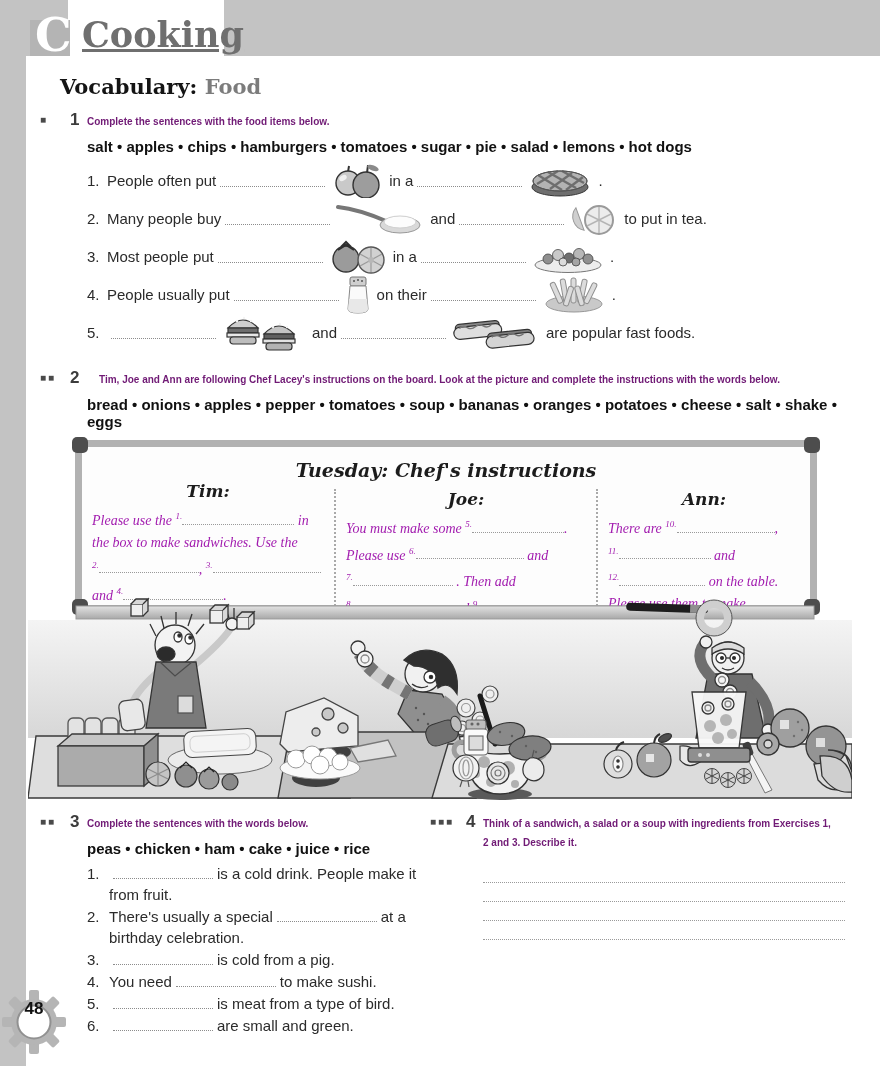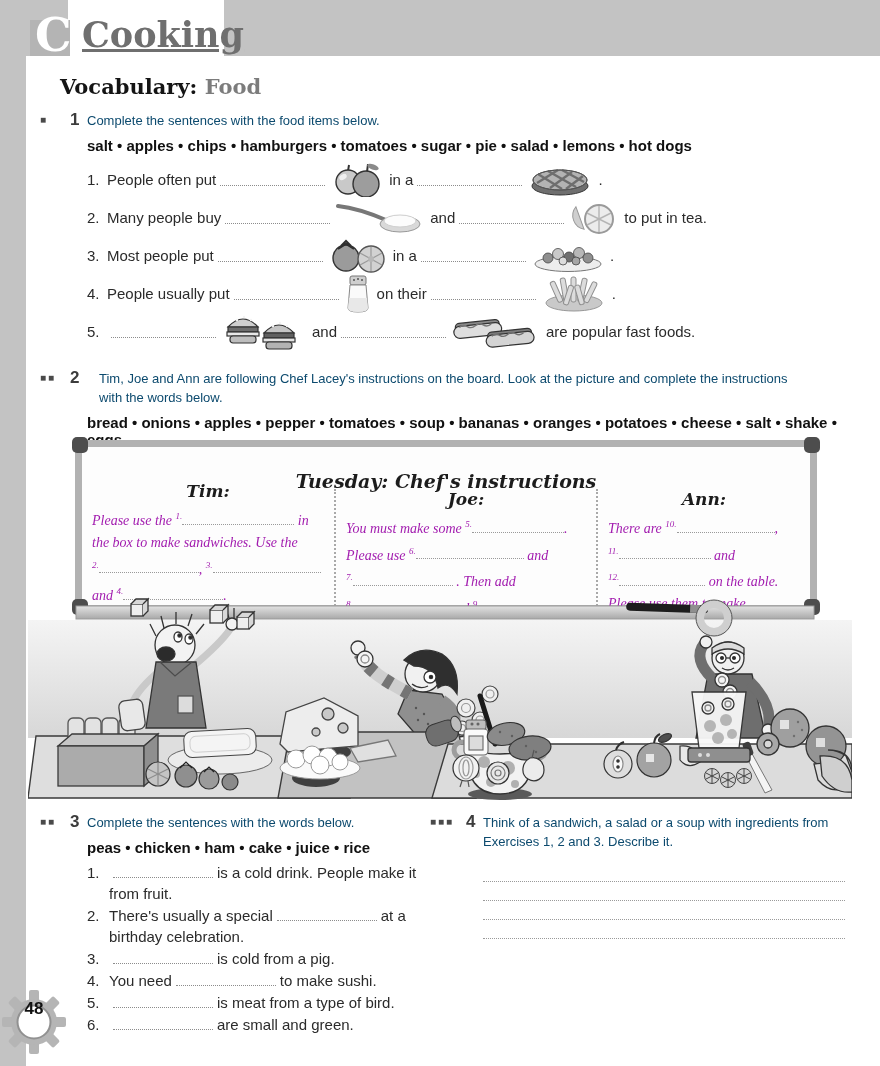--- a/index.html
+++ b/index.html
@@ -14,33 +14,33 @@
   .page-title{position:absolute;left:82px;top:14px;font-family:"DejaVu Serif","Liberation Serif",serif;
         font-weight:bold;font-size:35px;color:#6f6f6f;text-decoration:underline;}
   .vocab{position:absolute;left:60px;top:74px;font-family:"DejaVu Serif","Liberation Serif",serif;
         font-weight:bold;font-size:21px;}
   .vocab .lbl{color:#141414;}
   .vocab .topic{color:#7c7c7c;}
   .ex{position:absolute;}
   .ex-head{display:flex;align-items:baseline;}
   .marker{font-size:10px;color:#4a4a4a;letter-spacing:2px;position:relative;top:-2px;width:30px;flex:0 0 30px;}
   .ex-num{font-size:17px;font-weight:bold;color:#3c3c3c;width:17px;flex:0 0 17px;}
-  .ex-instr{font-size:13px;font-weight:normal;color:#0c4a6e;line-height:19px;}
+  .ex-instr{font-size:10px;font-weight:bold;color:#701a75;line-height:19px;}
   .bank{margin:7px 0 6px 47px;font-size:15px;font-weight:bold;color:#111;}
   .s-row{display:flex;align-items:center;margin-left:47px;height:38px;font-size:15px;color:#2b2b2b;}
   .s-row .s-num{width:20px;flex:0 0 20px;}
   .s-row span.txt{white-space:nowrap;padding:0 4px 0 0;}
   .bl{display:inline-block;border-bottom:1.2px dotted #8c8c8c;height:13px;vertical-align:baseline;}
   .s-row .bl{width:105px;margin-right:6px;}
   .s-row svg{flex:0 0 auto;margin:0 6px 0 0;}
   
   .board{position:absolute;left:75px;top:440px;width:728px;height:158px;background:#fdfdfd;
          border:7px solid #b2b2b2;border-radius:9px;z-index:2;}
   .cap{position:absolute;width:16px;height:16px;background:#4d4d4d;border-radius:5px;z-index:3;}
-  .board-title{position:absolute;left:0;right:0;top:23px;text-align:center;
+  .board-title{position:absolute;left:0;right:0;top:12px;text-align:center;
          font-family:"DejaVu Serif","Liberation Serif",serif;font-style:italic;font-weight:bold;
          font-size:19px;color:#1c1c1c;}
   .wb-cols{position:absolute;left:0;top:34px;display:flex;width:728px;}
   .wb-col{padding:0 10px;box-sizing:border-box;}
   .wb-col + .wb-col{border-left:2px dotted #a9a9a9;margin-top:8px;}
   .wb-h{text-align:center;font-family:"DejaVu Serif",serif;font-style:italic;font-weight:bold;
         font-size:17px;color:#1c1c1c;margin-bottom:4px;}
   .wb-body{font-family:Liberation Serif, serif;font-style:italic;font-size:14px;color:#a21caf;line-height:22px;}
   .wb-body sup{font-size:9px;font-style:italic;}
   .wb-body .bl{border-bottom:1px dotted #9a9a9a;height:11px;}

